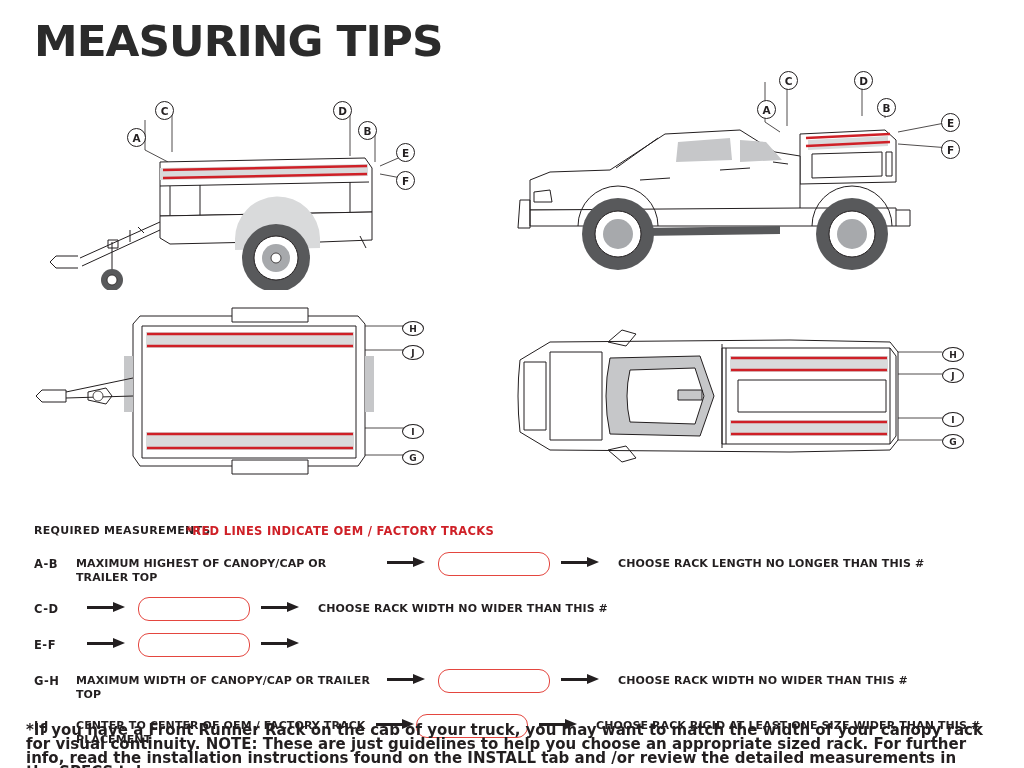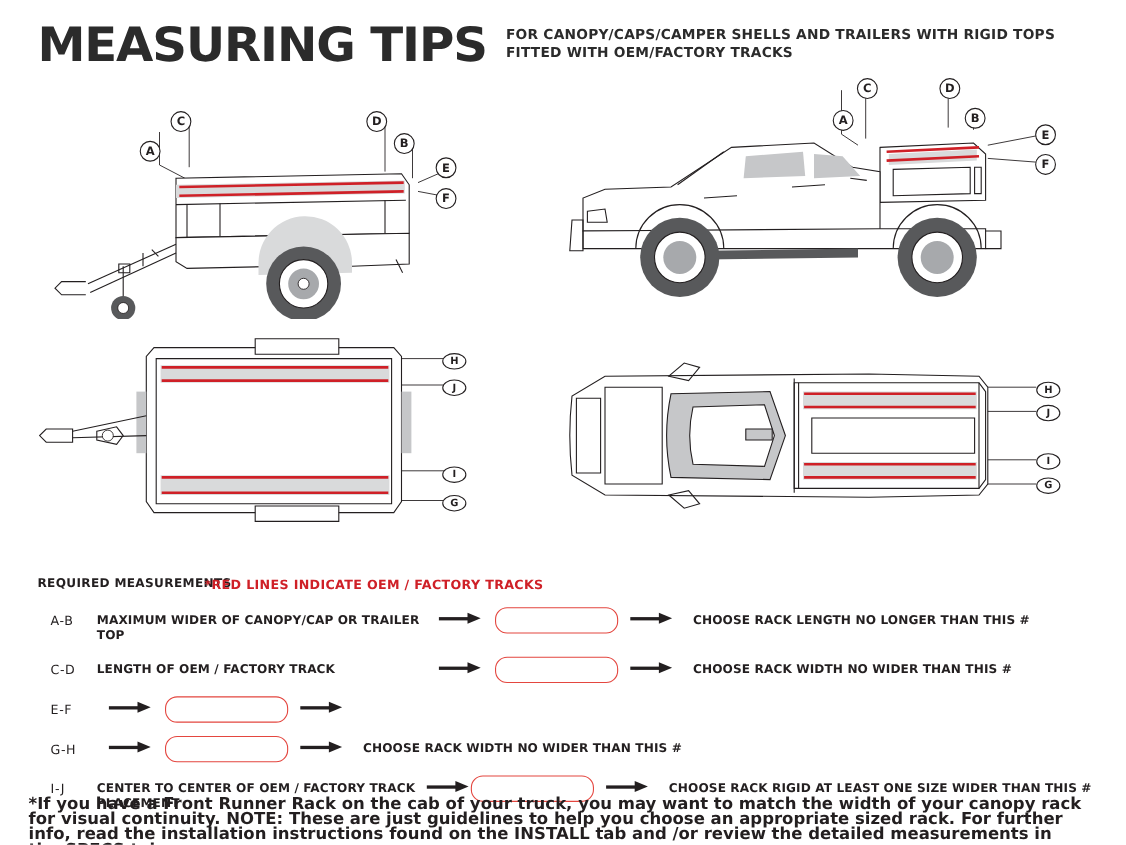--- a/index.html
+++ b/index.html
@@ -59,23 +59,22 @@
     font-family:"DejaVu Sans", sans-serif;
   }
   .rowwrap{position:absolute;left:34px;top:552px;width:960px;}
   .row{
     display:flex;align-items:flex-start;
     margin-bottom:12px;
     font-family:"DejaVu Sans", sans-serif;
   }
   .code{
     width:42px;flex:0 0 42px;
-    font-size:11.5px;font-weight:normal;letter-spacing:0.5px;
+    font-size:11.5px;font-weight:bold;letter-spacing:0.5px;
     padding-top:5px;
-    margin-left:12px;
   }
   .desc{
     width:300px;flex:0 0 300px;
     font-size:11px;line-height:14px;font-weight:bold;
     padding-top:5px;
     letter-spacing:0.1px;
   }
   .arrowcell{width:62px;flex:0 0 62px;display:flex;align-items:center;justify-content:center;padding-top:6px;}
   .arrowcell.narrow{width:40px;flex:0 0 40px;}
   .arrow{
@@ -117,21 +116,20 @@
   .gry2{fill:#c6c7c9;}
   .wht{fill:#ffffff;}
   .dk{fill:#58595b;}
 </style>
 </head>
 <body>
 
 <div class="page">
 
   <div class="title">MEASURING TIPS</div>
-  <div class="subtitle">FOR CANOPY/CAPS/CAMPER SHELLS AND TRAILERS WITH RIGID TOPS FITTED WITH OEM/FACTORY TRACKS</div>
 
   <div class="illo" style="left:20px;top:90px;width:440px;height:200px;">
     <svg width="440" height="200" viewBox="0 0 440 200">
 
       <path class="lnthin" d="M125,30 L125,60 L148,72"></path>
       <path class="lnthin" d="M152,22 L152,62"></path>
       <path class="lnthin" d="M330,22 L330,66"></path>
       <path class="lnthin" d="M355,40 L355,72"></path>
       <path class="lnthin" d="M392,62 L360,76"></path>
       <path class="lnthin" d="M392,90 L360,84"></path>
@@ -297,34 +295,33 @@
   <div class="cal flat" style="left:942px;top:412px;">I</div>
   <div class="cal flat" style="left:942px;top:434px;">G</div>
 
   <div class="reqhead">REQUIRED MEASUREMENTS</div>
   <div class="reqnote">*RED LINES INDICATE OEM / FACTORY TRACKS</div>
 
   <div class="rowwrap">
 
     <div class="row">
       <div class="code">A-B</div>
-      <div class="desc">MAXIMUM  WIDER OF CANOPY/CAP OR TRAILER TOP</div>
+      <div class="desc">MAXIMUM  HIGHEST OF CANOPY/CAP OR TRAILER TOP</div>
       <div class="arrowcell">
           <span class="arrow"></span>
         </div>
       <div class="field"></div>
       <div class="arrowcell">
           <span class="arrow"></span>
         </div>
       <div class="result">CHOOSE RACK LENGTH NO LONGER THAN THIS #</div>
     </div>
 
     <div class="row">
       <div class="code">C-D</div>
-      <div class="desc">LENGTH OF OEM / FACTORY TRACK</div>
       <div class="arrowcell">
           <span class="arrow"></span>
         </div>
       <div class="field"></div>
       <div class="arrowcell">
           <span class="arrow"></span>
         </div>
       <div class="result">CHOOSE RACK WIDTH NO WIDER THAN THIS #</div>
     </div>
 
@@ -334,20 +331,21 @@
           <span class="arrow"></span>
         </div>
       <div class="field"></div>
       <div class="arrowcell">
           <span class="arrow"></span>
         </div>
     </div>
 
     <div class="row">
       <div class="code">G-H</div>
+      <div class="desc">MAXIMUM  WIDTH OF CANOPY/CAP OR TRAILER TOP</div>
       <div class="arrowcell">
           <span class="arrow"></span>
         </div>
       <div class="field"></div>
       <div class="arrowcell">
           <span class="arrow"></span>
         </div>
       <div class="result">CHOOSE RACK WIDTH NO WIDER THAN THIS #</div>
     </div>
 

